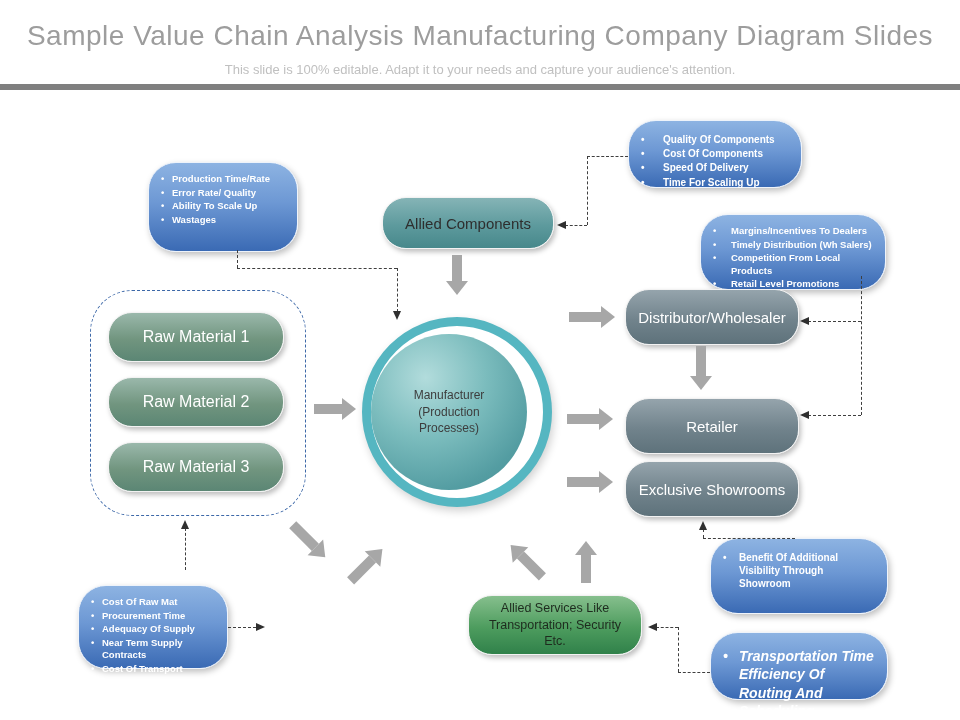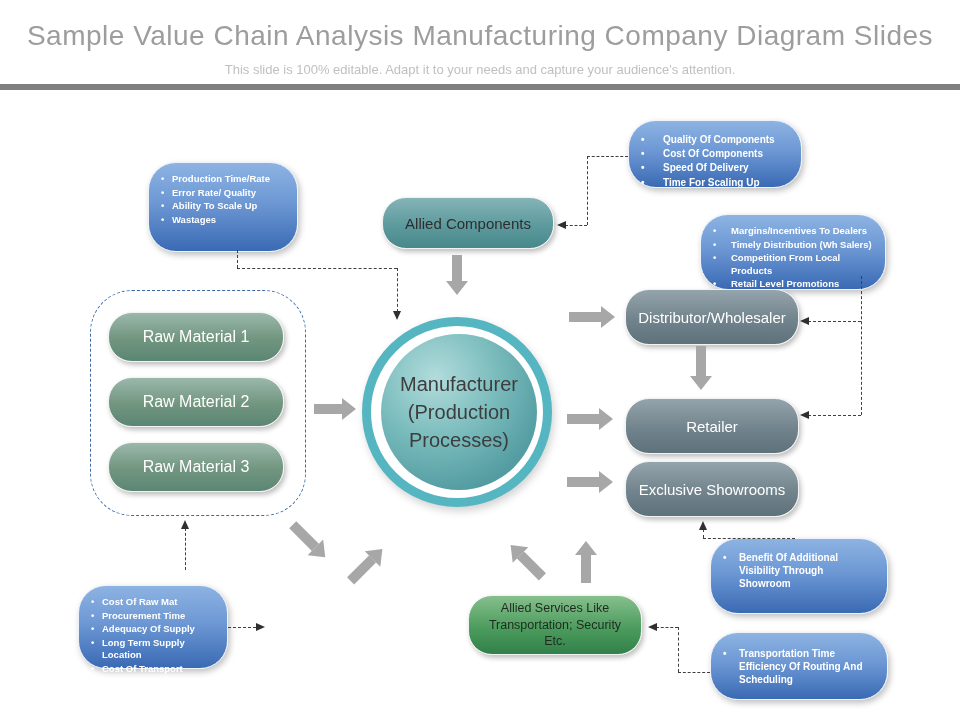--- a/index.html
+++ b/index.html
@@ -50,24 +50,24 @@
     border:1.5px dashed #3d68a8; border-radius:42px;
   }
 
   
   .ring {
     position:absolute; left:362px; top:317px; width:190px; height:190px;
     border:9px solid #55b6c1; border-radius:50%; background:#ffffff;
     box-shadow:2px 4px 8px rgba(0,0,0,.18);
   }
   .sphere {
-    position:absolute; left:10px; top:8px; width:156px; height:156px; border-radius:50%;
+    position:absolute; left:0; top:8px; width:156px; height:156px; border-radius:50%;
     background:radial-gradient(circle at 35% 28%, #b2dcdc 0%, #7bbcbd 40%, #549da2 75%, #468f96 100%);
     display:flex; align-items:center; justify-content:center; text-align:center;
-    color:#3d3d3d; font-size:20px; line-height:1.4; padding:0 18px;
+    color:#3d3d3d; font-size:12px; line-height:1.4; padding:0 18px;
   }
 
   
   .barrow { position:absolute; height:22px; }
   .barrow .shaft { position:absolute; left:0; top:6px; height:10px; background:#a7a7a7; }
   .barrow .head {
     position:absolute; right:0; top:0; width:0; height:0;
     border-top:11px solid transparent; border-bottom:11px solid transparent;
     border-left:14px solid #a7a7a7;
   }
@@ -115,34 +115,34 @@
       <li style="padding-left:22px;">Competition From Local Products</li>
       <li style="padding-left:22px;">Retail Level Promotions</li>
     </ul>
   </div>
 
   <div class="callout" style="left:78px; top:585px; width:150px; height:84px;">
     <ul>
       <li>Cost Of Raw Mat</li>
       <li>Procurement Time</li>
       <li>Adequacy Of Supply</li>
-      <li>Long Term  Supply Location</li>
+      <li>Near Term  Supply Contracts</li>
       <li>Cost Of Transport</li>
     </ul>
   </div>
 
   <div class="callout" style="left:710px; top:538px; width:178px; height:76px; padding-top:12px;">
     <ul>
       <li style="padding-left:20px; font-size:10px;">Benefit Of Additional Visibility Through Showroom</li>
     </ul>
   </div>
 
   <div class="callout" style="left:710px; top:632px; width:178px; height:68px; padding-top:14px;">
     <ul>
-      <li style="padding-left:20px; font-size:10px;">Transportation Time Efficiency Of Routing And Scheduling</li>
+      <li style="padding-left:20px; font-size:14px;font-style:italic;">Transportation Time Efficiency Of Routing And Scheduling</li>
     </ul>
   </div>
 
   <div class="box teal" style="left:382px; top:197px; width:172px; height:52px;">
     <span>Allied Components</span>
   </div>
 
   <div class="raw-group"></div>
   <div class="box pill" style="left:108px; top:312px; width:176px; height:50px;">
     <span>Raw Material 1</span>

